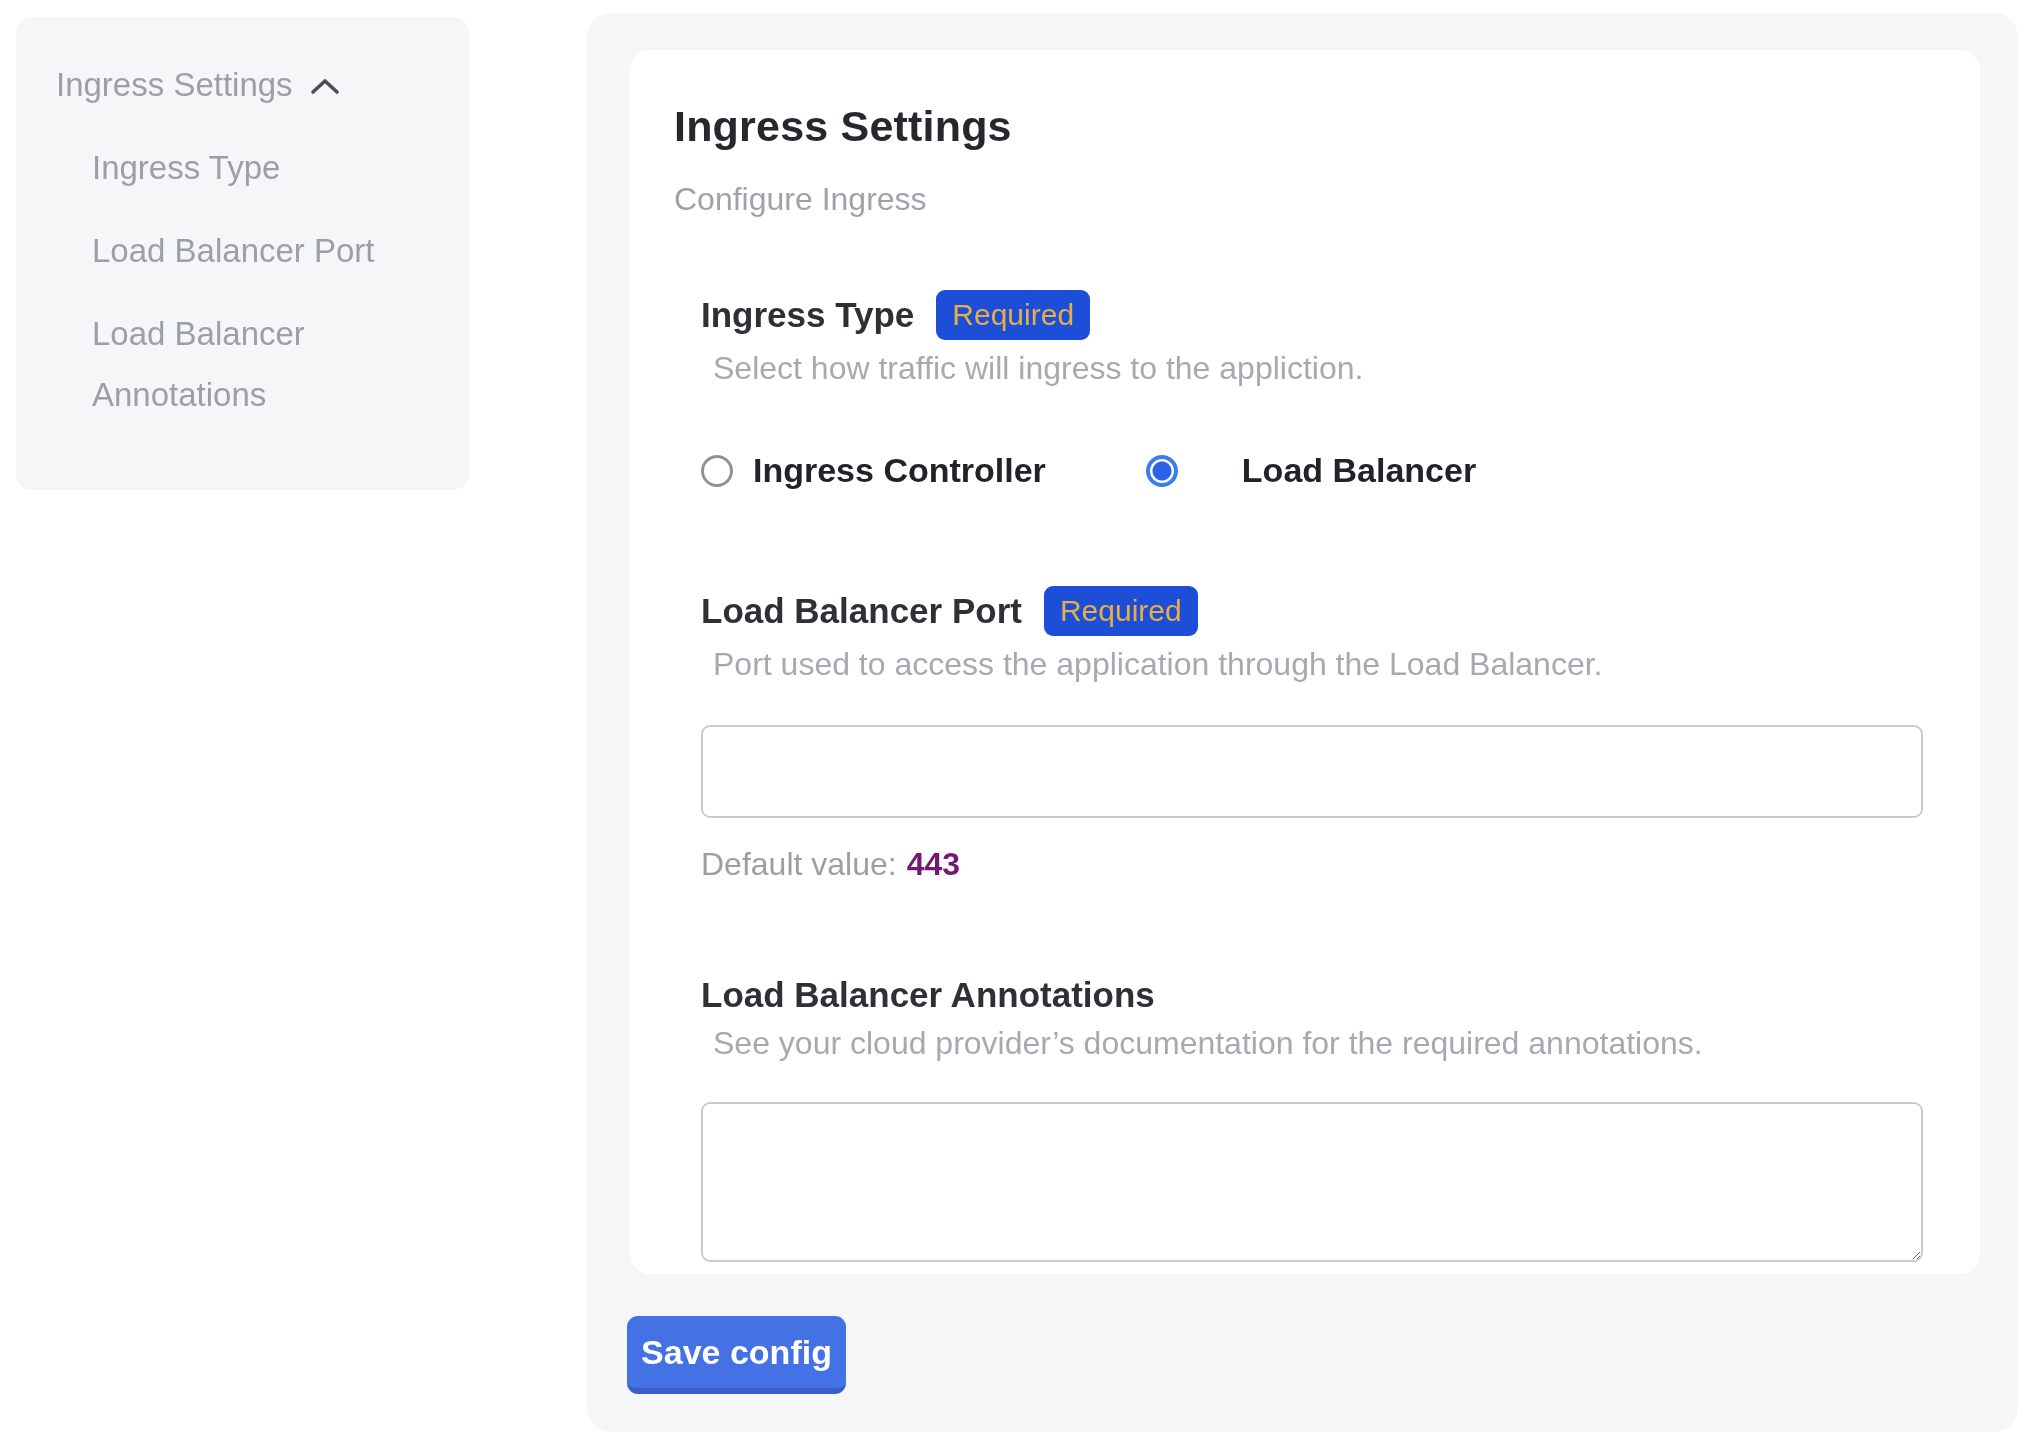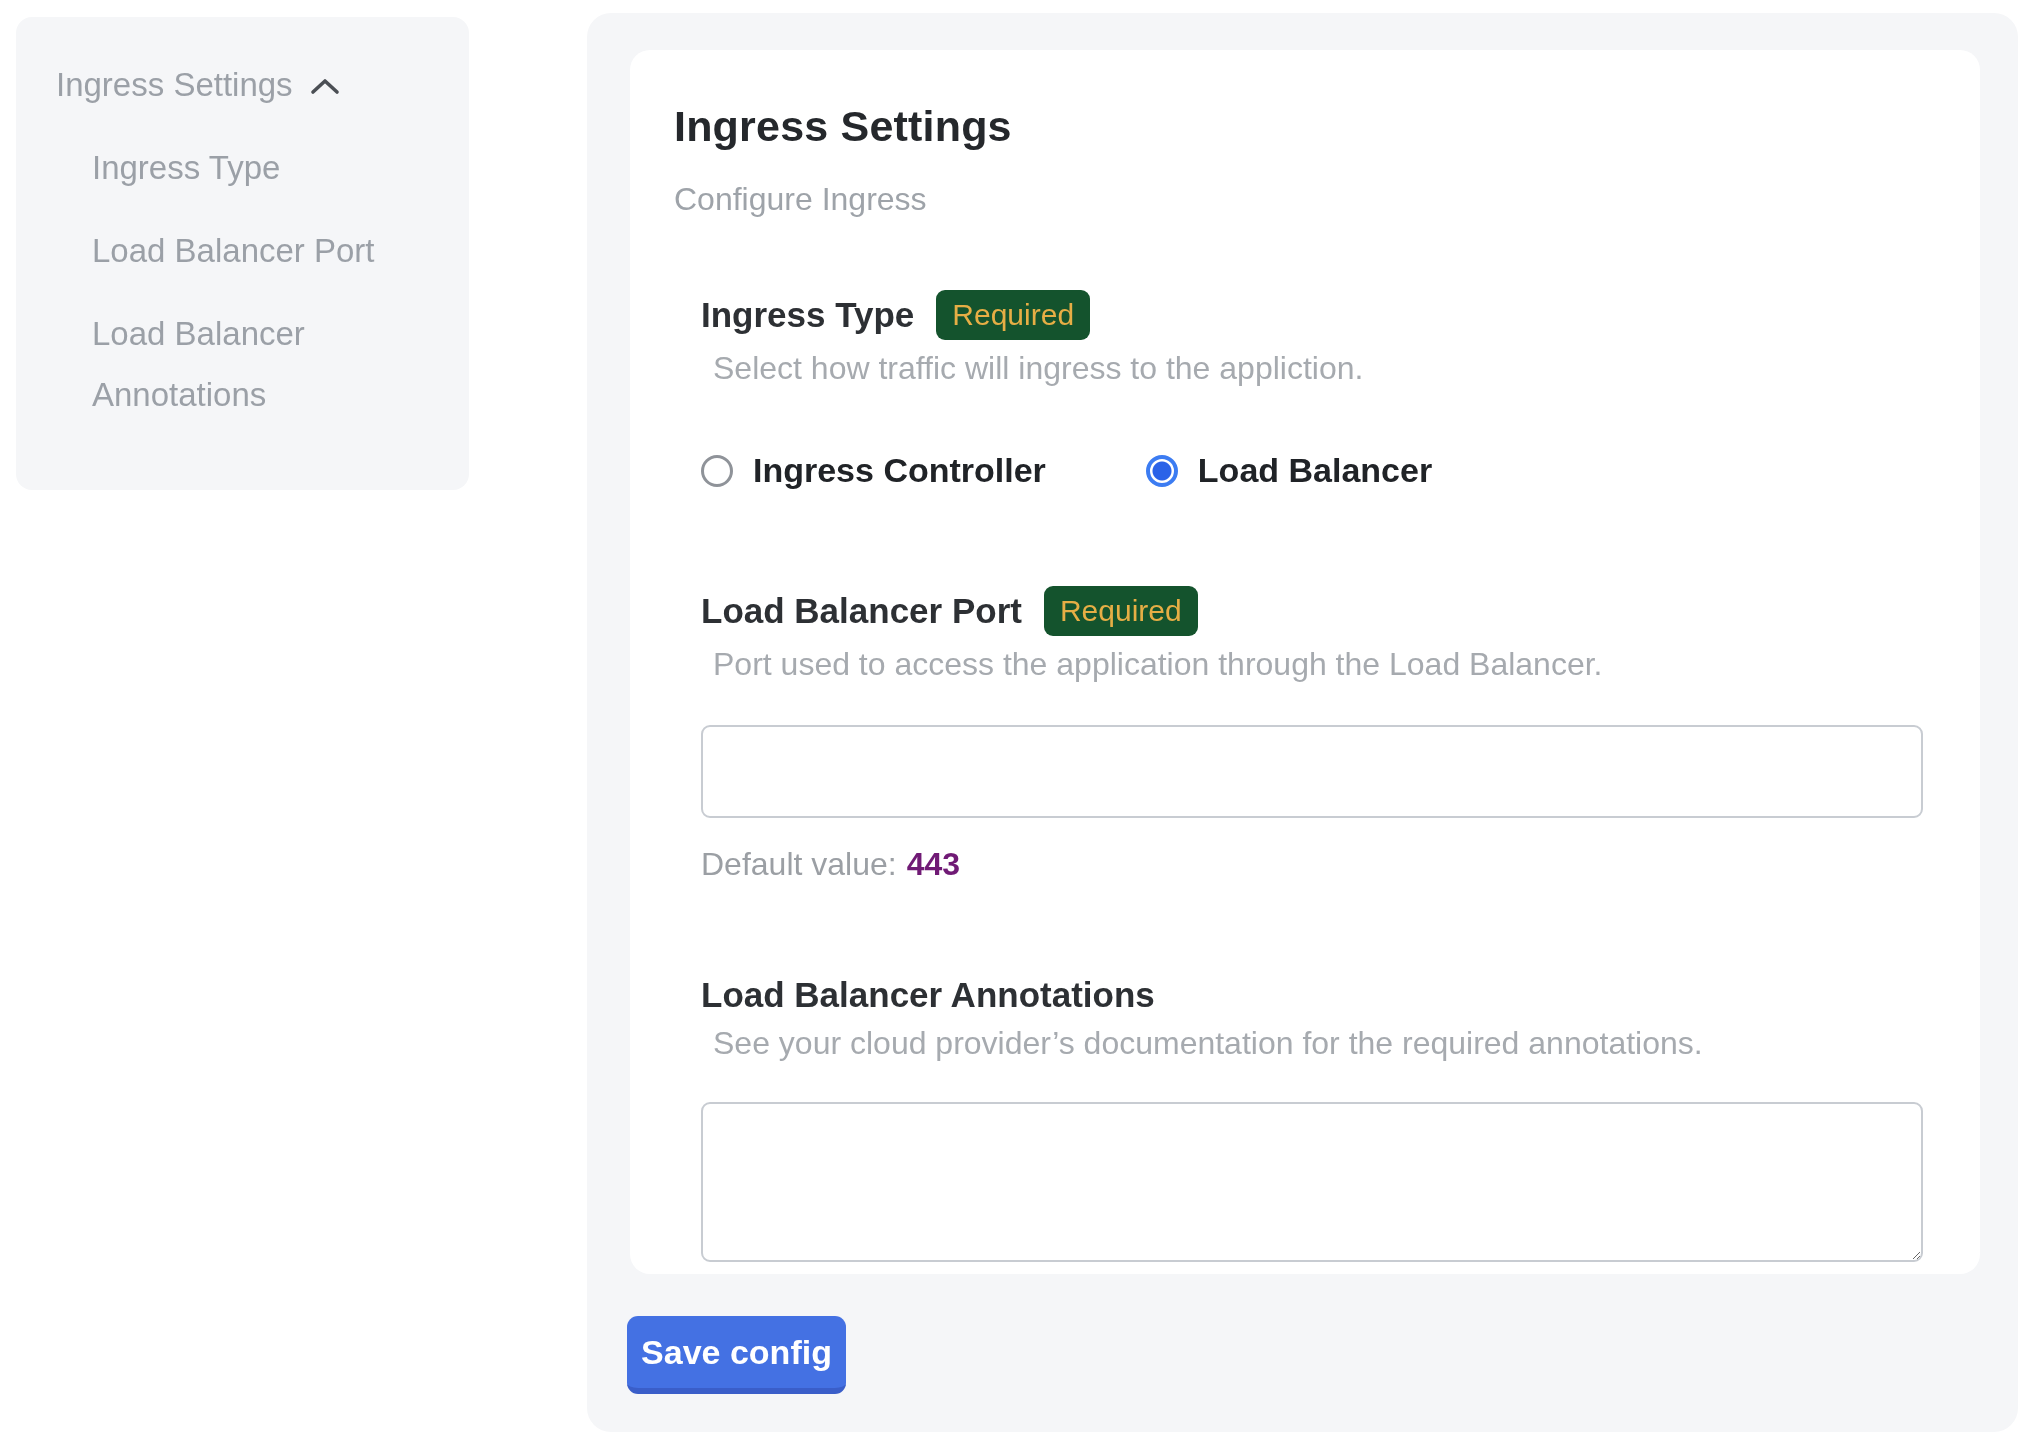--- a/index.html
+++ b/index.html
@@ -80,42 +80,42 @@
     gap: 22px;
   }
   .section-label {
     font-size: 35px;
     font-weight: bold;
     color: #2d3034;
   }
   .badge {
     font-size: 30px;
     color: #e6ae45;
-    background: #14532d;
+    background: #1d4ed8;
     padding: 8px 16px;
     border-radius: 9px;
   }
   .section-desc {
     margin-top: 10px;
     font-size: 32px;
     color: #a6aaaf;
     margin-left: 12px;
   }
 
   .radio-row {
     margin-top: 64px;
     display: flex;
     align-items: flex-end;
   }
   .radio-option {
     display: flex;
     align-items: center;
     cursor: pointer;
   }
-  .radio-option + .radio-option { margin-left: 100px; }
+  .radio-option + .radio-option { margin-left: 100px; gap: 44px; }
   .radio-circle {
     width: 32px; height: 32px;
     border-radius: 50%;
     border: 3px solid #8f9399;
     background: #ffffff;
     flex: 0 0 auto;
   }
   .radio-circle.selected {
     border: 4px solid #3c7cf2;
     background: radial-gradient(circle, #2a62e8 0 9px, #ffffff 10px 100%);

